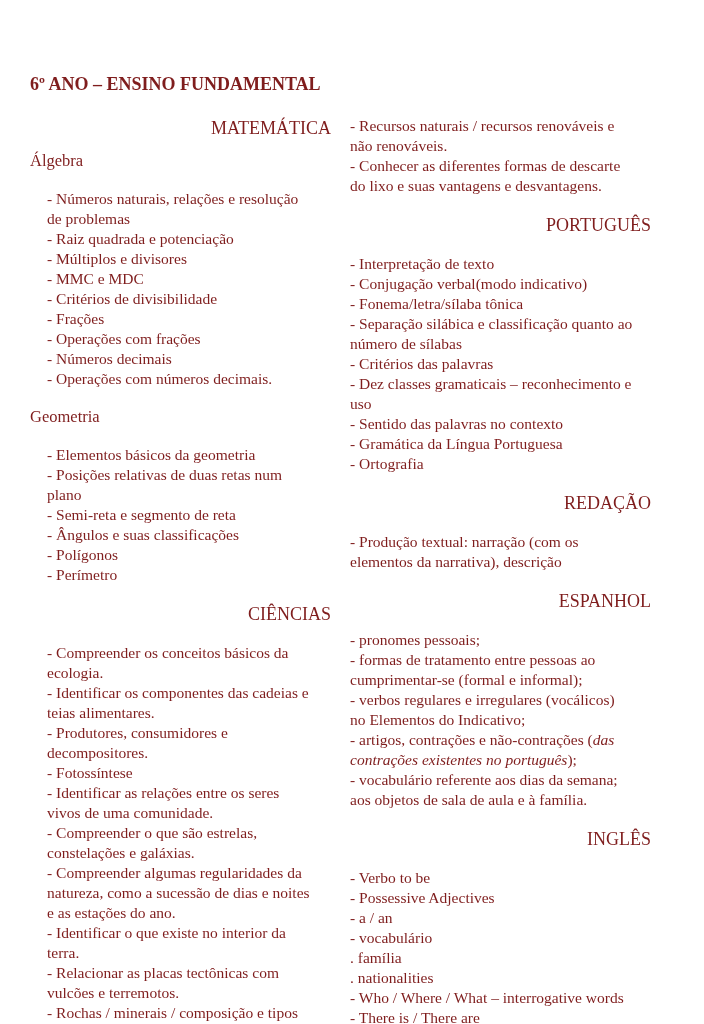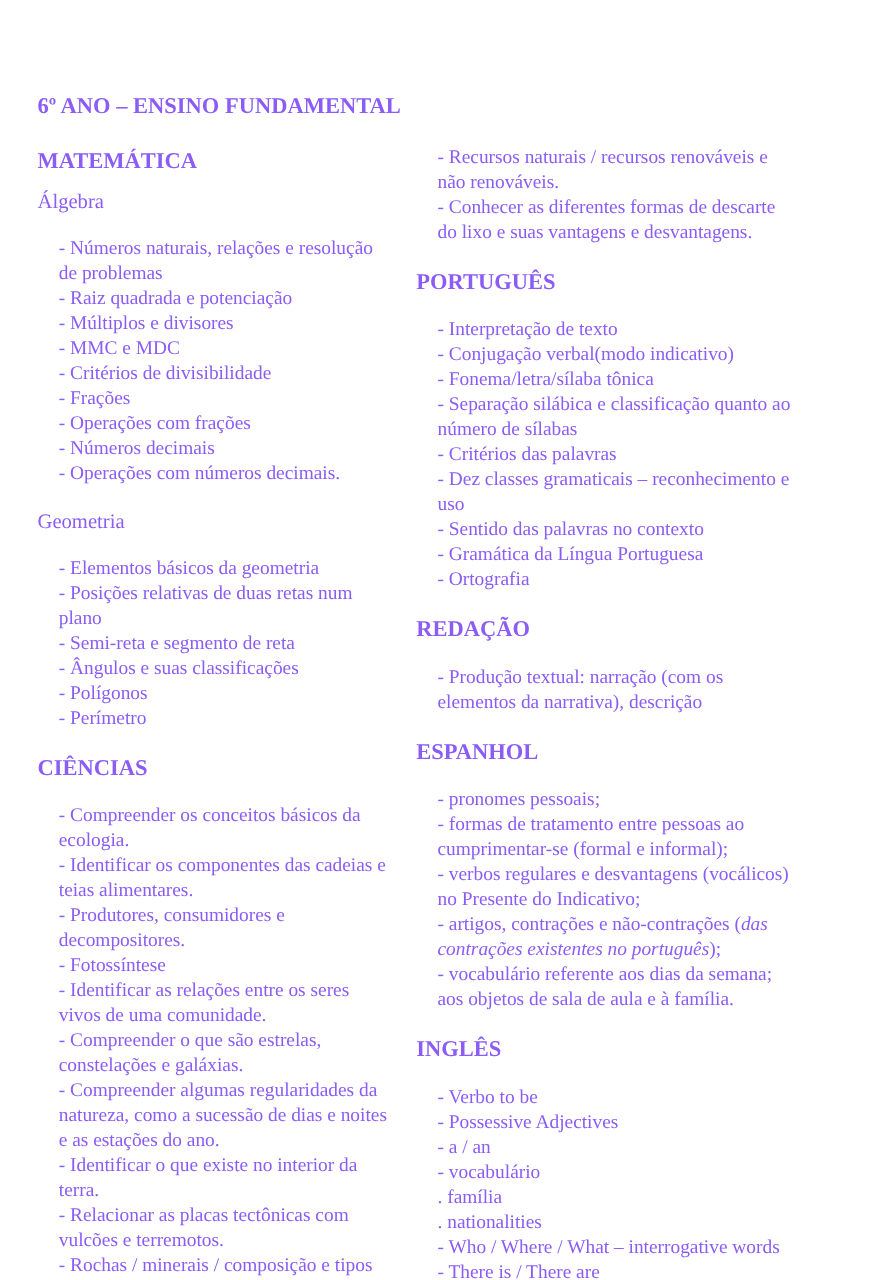--- a/index.html
+++ b/index.html
@@ -6,21 +6,21 @@
     margin: 0;
     padding: 0;
     background: #ffffff;
   }
   .page {
     position: relative;
     width: 704px;
     height: 1024px;
     box-sizing: border-box;
     background: #ffffff;
-    color: #8b5cf6;
+    color: #7f1d1d;
     padding: 72px 20px 0 30px;
     font-family: "Liberation Serif", "DejaVu Serif", serif;
     overflow: hidden;
   }
   .doc-title {
     font-size: 18px;
     line-height: 24px;
     font-weight: bold;
     margin: 0 0 20px 0;
   }
@@ -29,22 +29,23 @@
     align-items: flex-start;
   }
   .col {
     flex: none;
   }
   .col-left  { width: 301px; margin-right: 2px; }
   .col-right { width: 318px; }
   .h1 {
     font-size: 18px;
     line-height: 24px;
-    font-weight: bold;
+    font-weight: normal;
     margin: 10px 0 9px 0;
+    text-align: right;
   }
   .h2 {
     font-size: 16.5px;
     line-height: 22px;
     font-weight: normal;
     margin: 10px 0 9px 0;
   }
   .col > :first-child { margin-top: 0; }
   .items {
     margin: 17px;
@@ -116,21 +117,21 @@
           <div class="item">- Ortografia</div>
         </div>
         <div class="h1">REDAÇÃO</div>
         <div class="items">
           <div class="item">- Produção textual: narração (com os elementos da narrativa), descrição</div>
         </div>
         <div class="h1">ESPANHOL</div>
         <div class="items">
           <div class="item">- pronomes pessoais;</div>
           <div class="item">- formas de tratamento entre pessoas ao cumprimentar-se (formal e informal);</div>
-          <div class="item">- verbos regulares e desvantagens (vocálicos) no Presente do Indicativo;</div>
+          <div class="item">- verbos regulares e irregulares (vocálicos) no Elementos do Indicativo;</div>
           <div class="item">- artigos, contrações e não-contrações (<i>das contrações existentes no português</i>);</div>
           <div class="item">- vocabulário referente aos dias da semana; aos objetos de sala de aula e à família.</div>
         </div>
         <div class="h1">INGLÊS</div>
         <div class="items">
           <div class="item">- Verbo to be</div>
           <div class="item">- Possessive Adjectives</div>
           <div class="item">- a / an</div>
           <div class="item">- vocabulário</div>
           <div class="item">. família</div>

